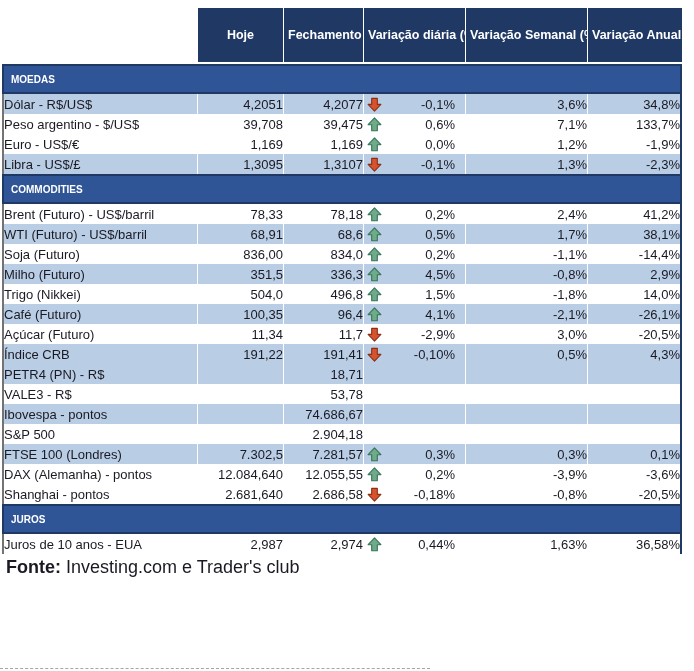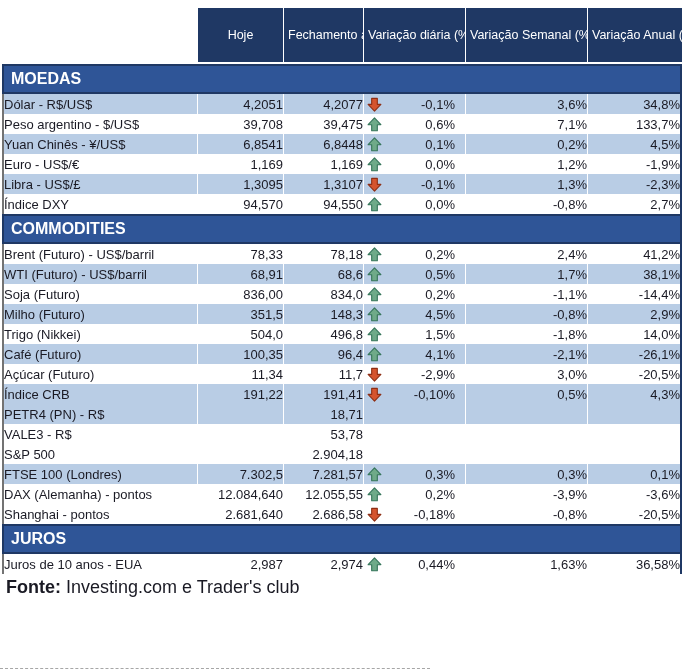--- a/index.html
+++ b/index.html
@@ -30,37 +30,37 @@
     white-space: nowrap;
   }
   
   th.blank {
     background: #ffffff;
     border: none;
   }
   th.colhead {
     background: #1F3864;
     color: #ffffff;
-    font-weight: normal;
+    font-weight: bold;
     font-size: 12.5px;
     line-height: 1.3;
     text-align: center;
     vertical-align: middle;
     height: 56px;
     padding: 2px 4px;
     border-right: 1px solid #ffffff;
     border-bottom: 2px solid #ffffff;
   }
   th.colhead:last-child { border-right: none; }
   
   tr.band td {
     background: #2F5597;
     color: #ffffff;
     font-weight: bold;
-    font-size: 16px;
+    font-size: 10px;
     height: 30px;
     padding: 0 0 0 7px;
     vertical-align: middle;
     border-top: 2px solid #1F3864;
     border-bottom: 2px solid #1F3864;
     border-left: 2px solid #1F3864;
     border-right: 2px solid #1F3864;
   }
   
   tr.data td {
@@ -156,37 +156,20 @@
                 <svg width="15" height="15" viewBox="0 0 16 16">
                   <path d="M8 1 L14.8 8.2 L11 8.2 L11 14.6 L5 14.6 L5 8.2 L1.2 8.2 Z" fill="#6FAA89" stroke="#35755A" stroke-width="1.2" stroke-linejoin="round"></path>
                 </svg>
               </span>
               <span class="val">0,6%</span>
             </div>
           </td>
           <td class="num">7,1%</td>
           <td class="num">133,7%</td>
         </tr>
-        <tr class="data shade-blue">
-          <td class="label">Yuan Chinês - ¥/US$</td>
-          <td class="num">6,8541</td>
-          <td class="num">6,8448</td>
-          <td class="var">
-            <div class="cellflex">
-              <span class="arrow">
-                <svg width="15" height="15" viewBox="0 0 16 16">
-                  <path d="M8 1 L14.8 8.2 L11 8.2 L11 14.6 L5 14.6 L5 8.2 L1.2 8.2 Z" fill="#6FAA89" stroke="#35755A" stroke-width="1.2" stroke-linejoin="round"></path>
-                </svg>
-              </span>
-              <span class="val">0,1%</span>
-            </div>
-          </td>
-          <td class="num">0,2%</td>
-          <td class="num">4,5%</td>
-        </tr>
         <tr class="data shade-white">
           <td class="label">Euro - US$/€</td>
           <td class="num">1,169</td>
           <td class="num">1,169</td>
           <td class="var">
             <div class="cellflex">
               <span class="arrow">
                 <svg width="15" height="15" viewBox="0 0 16 16">
                   <path d="M8 1 L14.8 8.2 L11 8.2 L11 14.6 L5 14.6 L5 8.2 L1.2 8.2 Z" fill="#6FAA89" stroke="#35755A" stroke-width="1.2" stroke-linejoin="round"></path>
                 </svg>
@@ -207,37 +190,20 @@
                 <svg width="15" height="15" viewBox="0 0 16 16">
                   <path d="M8 15 L1.2 7.8 L5 7.8 L5 1.4 L11 1.4 L11 7.8 L14.8 7.8 Z" fill="#D5542E" stroke="#8E2F15" stroke-width="1.2" stroke-linejoin="round"></path>
                 </svg>
               </span>
               <span class="val">-0,1%</span>
             </div>
           </td>
           <td class="num">1,3%</td>
           <td class="num">-2,3%</td>
         </tr>
-        <tr class="data shade-white">
-          <td class="label">Índice DXY</td>
-          <td class="num">94,570</td>
-          <td class="num">94,550</td>
-          <td class="var">
-            <div class="cellflex">
-              <span class="arrow">
-                <svg width="15" height="15" viewBox="0 0 16 16">
-                  <path d="M8 1 L14.8 8.2 L11 8.2 L11 14.6 L5 14.6 L5 8.2 L1.2 8.2 Z" fill="#6FAA89" stroke="#35755A" stroke-width="1.2" stroke-linejoin="round"></path>
-                </svg>
-              </span>
-              <span class="val">0,0%</span>
-            </div>
-          </td>
-          <td class="num">-0,8%</td>
-          <td class="num">2,7%</td>
-        </tr>
         <tr class="band">
           <td colspan="6">COMMODITIES</td>
         </tr>
         <tr class="data shade-white">
           <td class="label">Brent (Futuro) - US$/barril</td>
           <td class="num">78,33</td>
           <td class="num">78,18</td>
           <td class="var">
             <div class="cellflex">
               <span class="arrow">
@@ -281,21 +247,21 @@
               </span>
               <span class="val">0,2%</span>
             </div>
           </td>
           <td class="num">-1,1%</td>
           <td class="num">-14,4%</td>
         </tr>
         <tr class="data shade-blue">
           <td class="label">Milho (Futuro)</td>
           <td class="num">351,5</td>
-          <td class="num">148,3</td>
+          <td class="num">336,3</td>
           <td class="var">
             <div class="cellflex">
               <span class="arrow">
                 <svg width="15" height="15" viewBox="0 0 16 16">
                   <path d="M8 1 L14.8 8.2 L11 8.2 L11 14.6 L5 14.6 L5 8.2 L1.2 8.2 Z" fill="#6FAA89" stroke="#35755A" stroke-width="1.2" stroke-linejoin="round"></path>
                 </svg>
               </span>
               <span class="val">4,5%</span>
             </div>
           </td>
@@ -380,20 +346,33 @@
               <span class="val"></span>
             </div>
           </td>
           <td class="num"></td>
           <td class="num"></td>
         </tr>
         <tr class="data shade-white">
           <td class="label">VALE3 - R$</td>
           <td class="num"></td>
           <td class="num">53,78</td>
+          <td class="var">
+            <div class="cellflex">
+              <span class="arrow"></span>
+              <span class="val"></span>
+            </div>
+          </td>
+          <td class="num"></td>
+          <td class="num"></td>
+        </tr>
+        <tr class="data shade-blue">
+          <td class="label">Ibovespa - pontos</td>
+          <td class="num"></td>
+          <td class="num">74.686,67</td>
           <td class="var">
             <div class="cellflex">
               <span class="arrow"></span>
               <span class="val"></span>
             </div>
           </td>
           <td class="num"></td>
           <td class="num"></td>
         </tr>
         <tr class="data shade-white">

